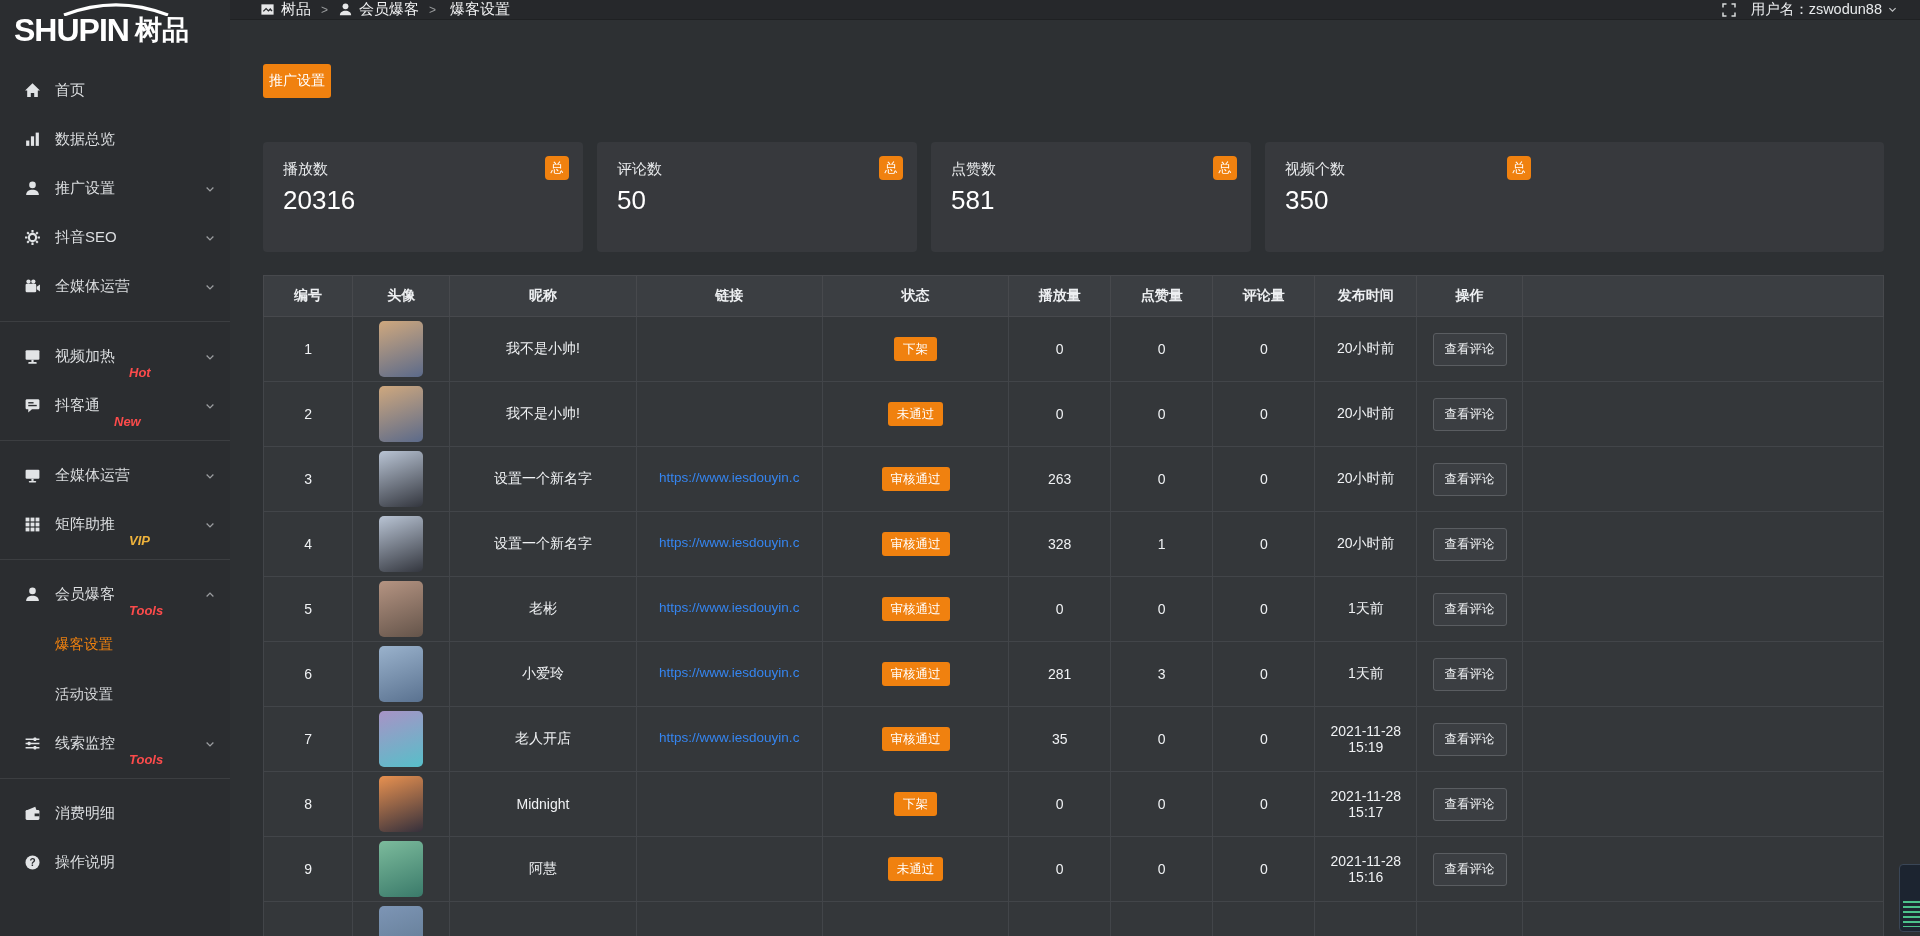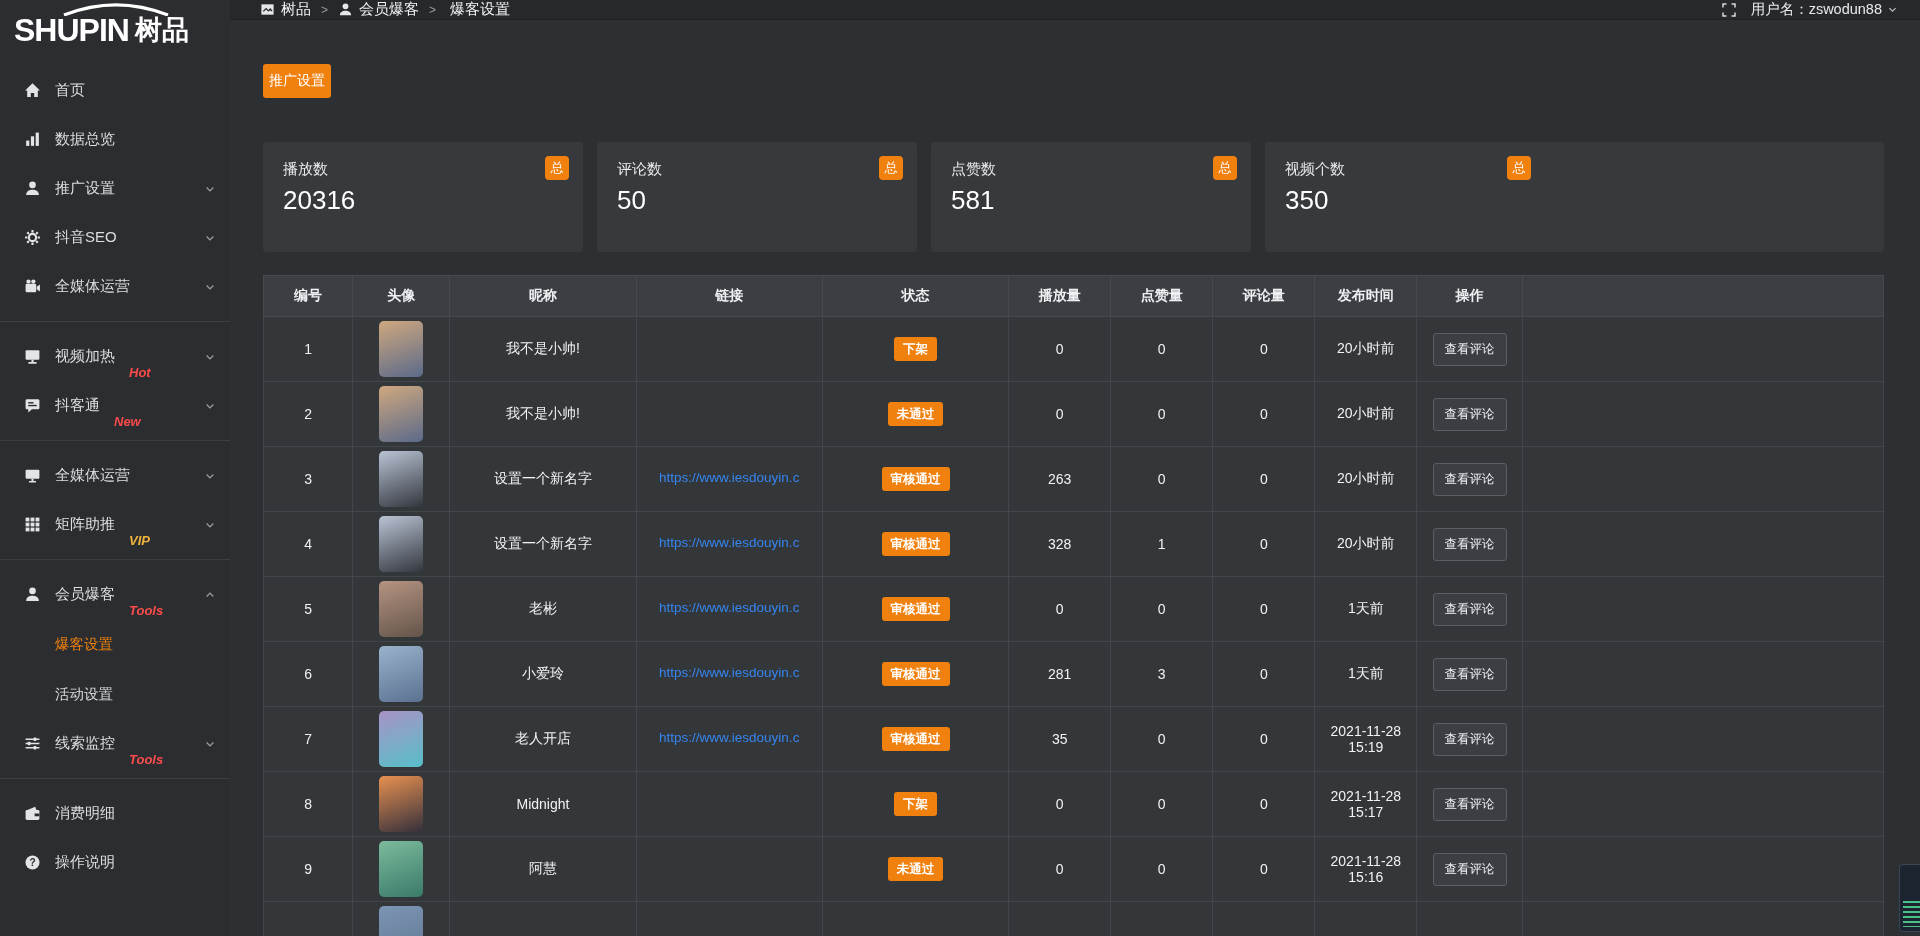--- a/index.html
+++ b/index.html
@@ -53,21 +53,21 @@
   
   .table-wrap{margin-top:23px;}
   table{width:100%;border-collapse:collapse;table-layout:fixed;background:#34373a;}
   th{background:#3b3e42;height:38px;font-size:14px;font-weight:600;color:#edeff1;
     border:1px solid #47494d;text-align:center;}
   td{height:64px;text-align:center;font-size:14px;color:#f0f2f4;border:1px solid #424549;padding:0 4px;}
   .avatar{width:44px;height:56px;border-radius:5px;margin:0 auto;}
   .link{color:#3585f0;font-size:13.5px;cursor:pointer;display:inline-block;max-width:100%;
     overflow:hidden;white-space:nowrap;}
   .status-badge{display:inline-block;background:#f0810f;color:#fff;font-size:12.5px;
-    padding:6px 9px;border-radius:3px;line-height:1;font-weight:bold;}
+    padding:6px 9px;border-radius:3px;line-height:1;}
   .action-btn{background:#3b3e42;border:1px solid #5a5d61;color:#f0f2f4;font-size:12.5px;
     padding:7px 11px;border-radius:3px;cursor:pointer;font-family:inherit;}
   
   .float-widget{position:fixed;right:-5px;bottom:4px;width:24px;height:66px;background:#1c2430;
     border:1px solid #3a4656;border-radius:4px;overflow:hidden;cursor:pointer;}
   .float-widget .stripes{position:absolute;left:3px;right:3px;bottom:4px;height:26px;
     background:repeating-linear-gradient(to bottom,#4cc08a 0 2px,transparent 2px 5px);}
 </style>
 </head>
 <body>

